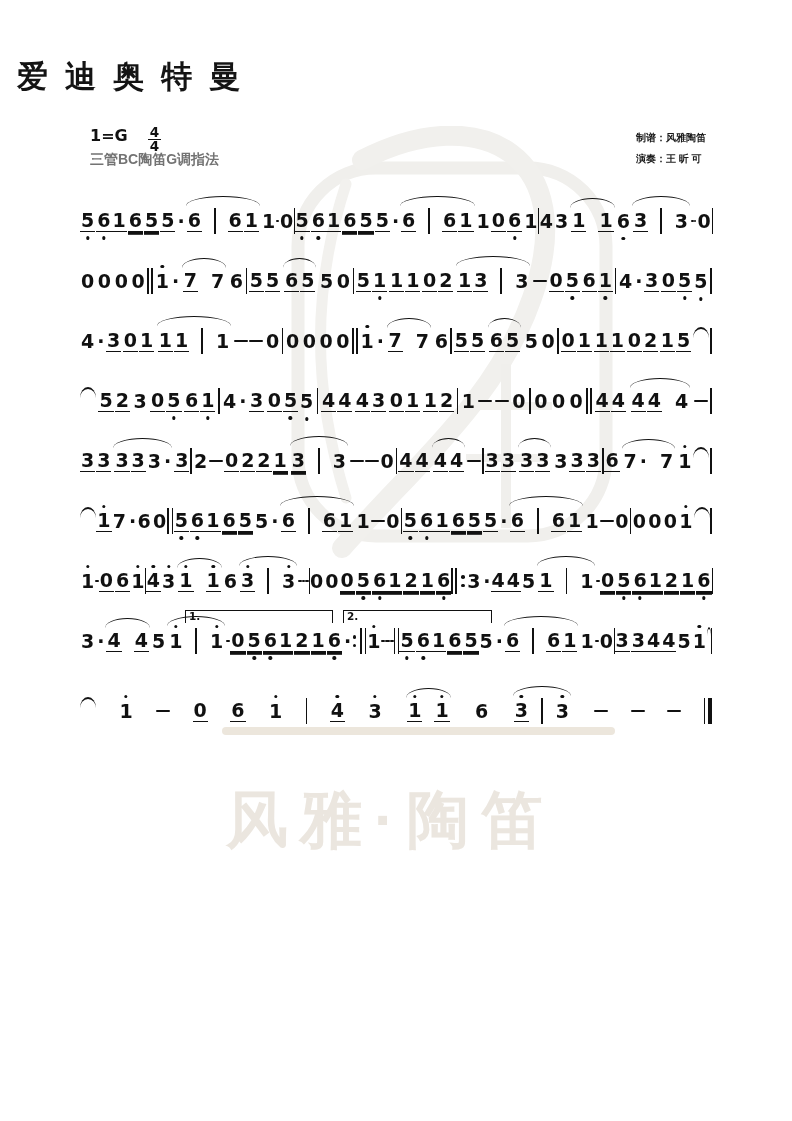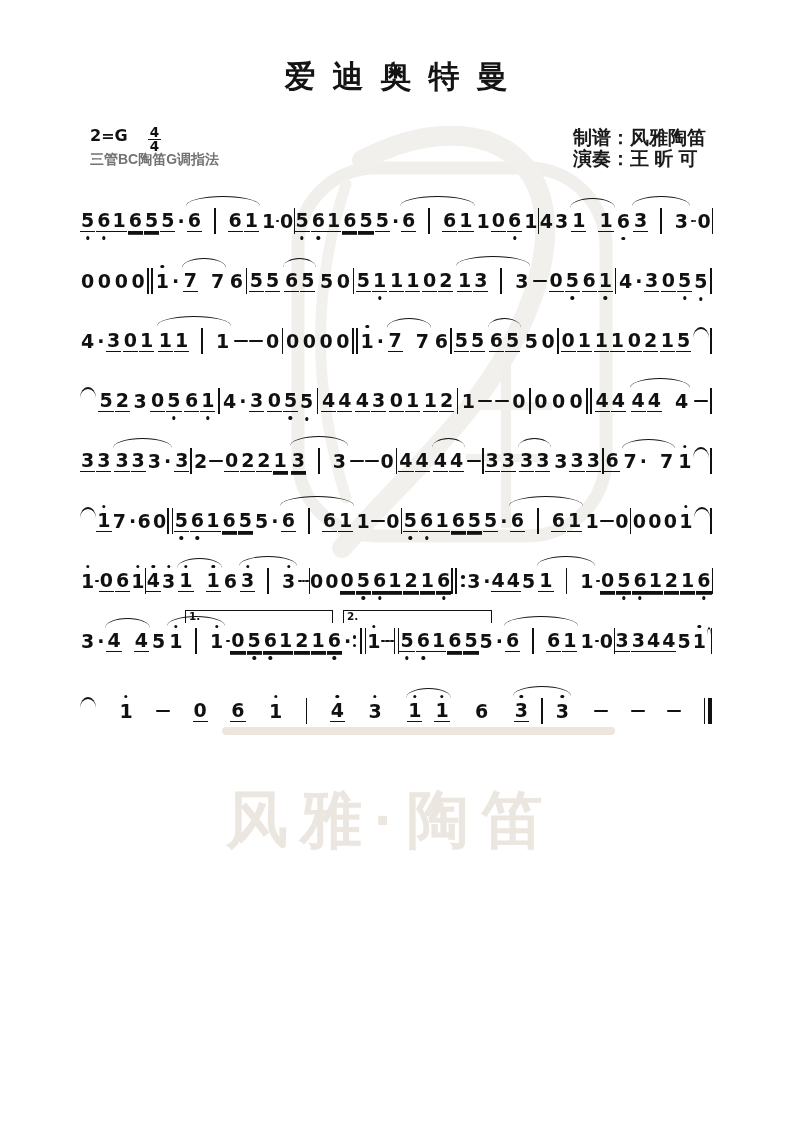--- a/index.html
+++ b/index.html
@@ -1,28 +1,28 @@
 <!DOCTYPE html>
 <html><head>
 <meta charset="utf-8">
 <style>
   html,body{margin:0;padding:0;background:#888;}
   #sheet{position:relative;width:792px;height:1121px;background:#ffffff;margin:0 auto;overflow:hidden;
          font-family:"Liberation Sans",sans-serif;color:#111;}
   
-  #title{position:absolute;left:0;right:0;top:56px;text-align:center;
+  #title{position:absolute;left:0;right:0;top:56px;
          font-family:"Liberation Serif",serif;font-weight:bold;font-size:31px;
          letter-spacing:0.55em;text-indent:0.55em;color:#141414;}
   #keysig{position:absolute;left:90px;top:126px;display:flex;align-items:flex-start;gap:20px;}
   #keysig .key{font-weight:bold;font-size:16px;font-family:"DejaVu Sans",sans-serif;}
   .frac{display:flex;flex-direction:column;align-items:center;font-weight:bold;font-size:13.5px;
         line-height:13px;font-family:"DejaVu Sans",sans-serif;}
   .frac .num{border-bottom:1.6px solid #111;padding:0 2px;}
   #fingering{position:absolute;left:90px;top:151px;font-size:14px;font-weight:bold;color:#737373;}
-  #credits{position:absolute;right:86px;top:127px;font-size:19px;line-height:21px;color:#1a1a1a;
+  #credits{position:absolute;right:86px;top:127px;font-size:10px;line-height:21px;color:#1a1a1a;
            font-weight:bold;text-align:left;}
   
   .wm{position:absolute;z-index:0;pointer-events:none;}
   #wm-ocarina{left:226px;top:636px;font-size:56px;font-weight:bold;letter-spacing:28px;color:#e4e4e4;
               font-family:"Liberation Sans",sans-serif;}
   #wm-strip{left:222px;top:727px;width:393px;height:8px;border-radius:4px;background:#ece6dc;}
   #wm-brand{left:226px;top:742px;font-size:62px;font-weight:bold;letter-spacing:12px;color:#ebe6df;margin-top:36px;}
   
   #score{position:absolute;left:80px;width:632px;top:0;z-index:2;}
   .line-wrap{position:absolute;left:0;right:0;}
@@ -66,21 +66,21 @@
     <path d="M 96 58 C 62 162 62 262 96 372" fill="none" stroke="#f2f1ee" stroke-width="11" stroke-linecap="round"></path>
     <path d="M 256 238 L 256 402" fill="none" stroke="#f0efec" stroke-width="10"></path>
     <path d="M 214 280 L 302 280 M 216 332 L 298 332" fill="none" stroke="#f1f0ed" stroke-width="8"></path>
   </svg>
   <div class="wm" id="wm-strip"></div>
   <div class="wm" id="wm-brand">风雅·陶笛</div>
 
   <div id="title">爱迪奥特曼</div>
 
   <div id="keysig">
-    <span class="key">2=G</span>
+    <span class="key">1=G</span>
     <span class="frac">
       <span class="num">4</span>
       <span class="den">4</span>
     </span>
   </div>
   <div id="fingering">三管BC陶笛G调指法</div>
 
   <div id="credits">
     <div>
       <span>制谱：</span><span>风雅陶笛</span>

